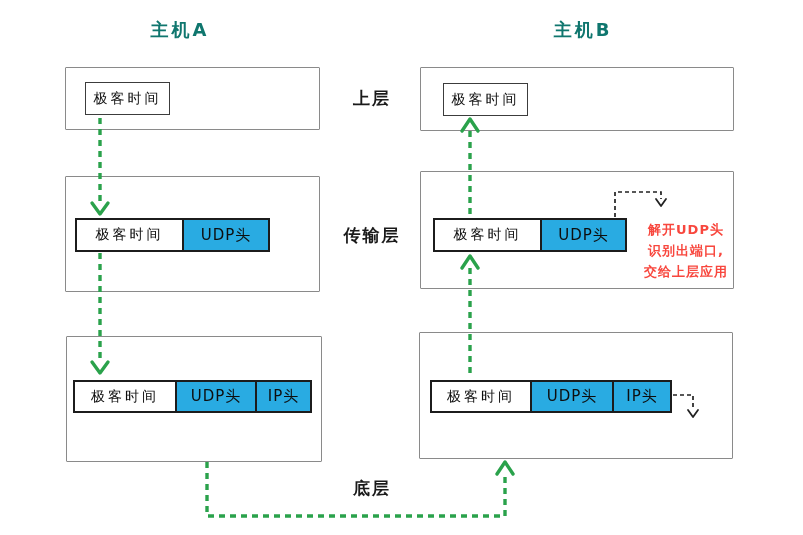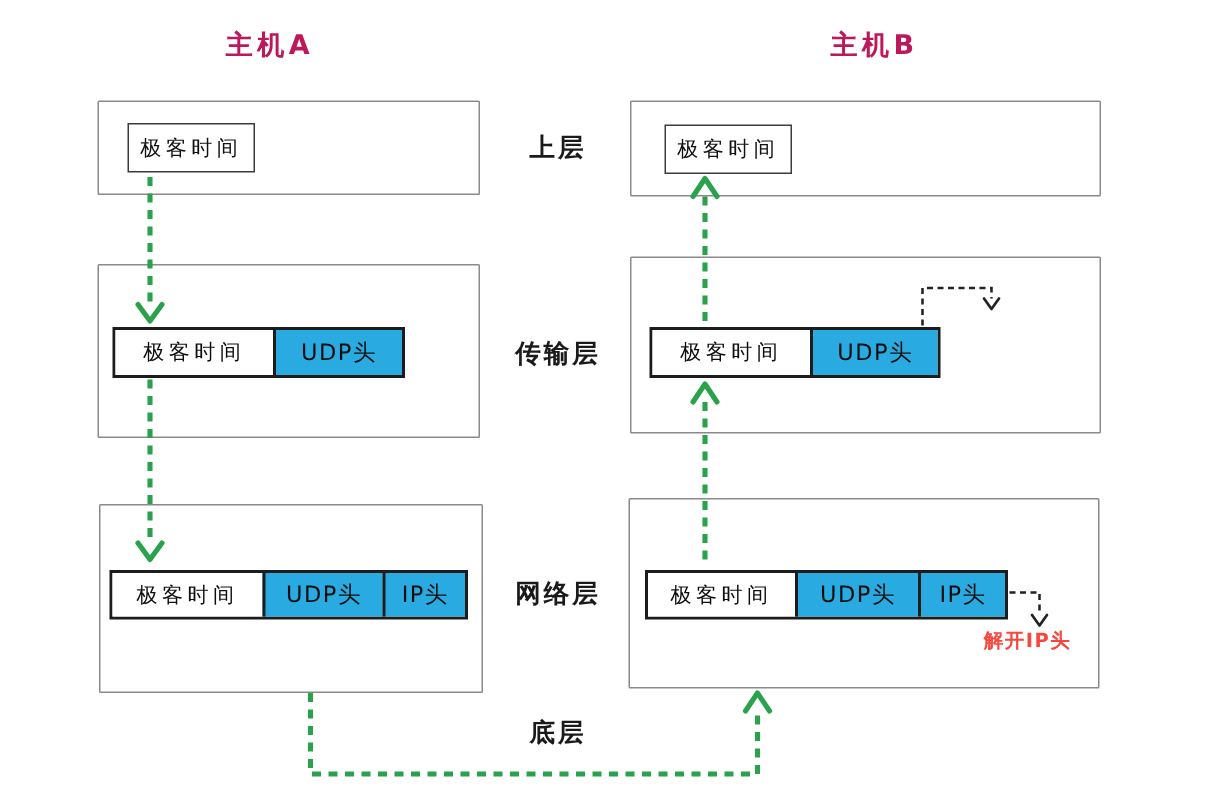--- a/index.html
+++ b/index.html
@@ -9,21 +9,21 @@
     --outer-border:#8a8a8a;
     --inner-border:#1c1c1c;
   }
   html,body{margin:0;padding:0;background:#fff;}
   .stage{
     position:relative;width:803px;height:535px;background:#ffffff;overflow:hidden;
     font-family:"DejaVu Sans","Liberation Sans",sans-serif;color:#111;
   }
   .host-title{
     position:absolute;width:140px;text-align:center;
-    font-size:18px;font-weight:bold;letter-spacing:3px;color:#be185d;
+    font-size:18px;font-weight:bold;letter-spacing:3px;color:#0f766e;
   }
   .mid-label{
     position:absolute;left:330px;width:84px;text-align:center;
     font-size:17px;font-weight:bold;letter-spacing:2px;color:#1a1a1a;
   }
   .obox{
     position:absolute;border:1.5px solid var(--outer-border);
     background:#fff;box-sizing:border-box;border-radius:1px;
   }
   .pill{
@@ -54,21 +54,20 @@
 </head>
 <body>
 
 <div class="stage">
 
   <div class="host-title" style="left:110px;top:18px;">主机A</div>
   <div class="host-title" style="left:513px;top:18px;text-align:center;">主机B</div>
 
   <div class="mid-label" style="top:87px;">上层</div>
   <div class="mid-label" style="top:224px;">传输层</div>
-  <div class="mid-label" style="top:384px;">网络层</div>
   <div class="mid-label" style="top:477px;">底层</div>
 
   <div class="obox" style="left:65px;top:67px;width:255px;height:63px;"></div>
   <div class="obox" style="left:65px;top:176px;width:255px;height:116px;"></div>
   <div class="obox" style="left:66px;top:336px;width:256px;height:126px;"></div>
 
   <div class="obox" style="left:420px;top:67px;width:314px;height:64px;"></div>
   <div class="obox" style="left:420px;top:171px;width:314px;height:118px;"></div>
   <div class="obox" style="left:419px;top:332px;width:314px;height:127px;"></div>
 
@@ -91,22 +90,26 @@
     <div class="seg blue" style="width:80px;">UDP头</div>
     <div class="seg blue" style="flex:1;">IP头</div>
   </div>
 
   <div class="strip" style="left:430px;top:380px;width:242px;height:33px;">
     <div class="seg" style="width:98px;">极客时间</div>
     <div class="seg blue" style="width:82px;">UDP头</div>
     <div class="seg blue" style="flex:1;">IP头</div>
   </div>
 
+  <div class="note" style="left:629px;top:219px;width:114px;">
+    <div>解开UDP头</div>
+    <div>识别出端口,</div>
+    <div>交给上层应用</div>
+  </div>
   <div class="note" style="left:626px;top:417px;width:118px;">
-    <div>解开IP头</div>
   </div>
 
   <svg class="overlay" width="803" height="535" viewBox="0 0 803 535">
 
     <g>
       <line class="gline" x1="100" y1="118" x2="100" y2="203"></line>
       <polyline class="ghead" points="92,203 100,214 108,203"></polyline>
     </g>
 
     <g>

